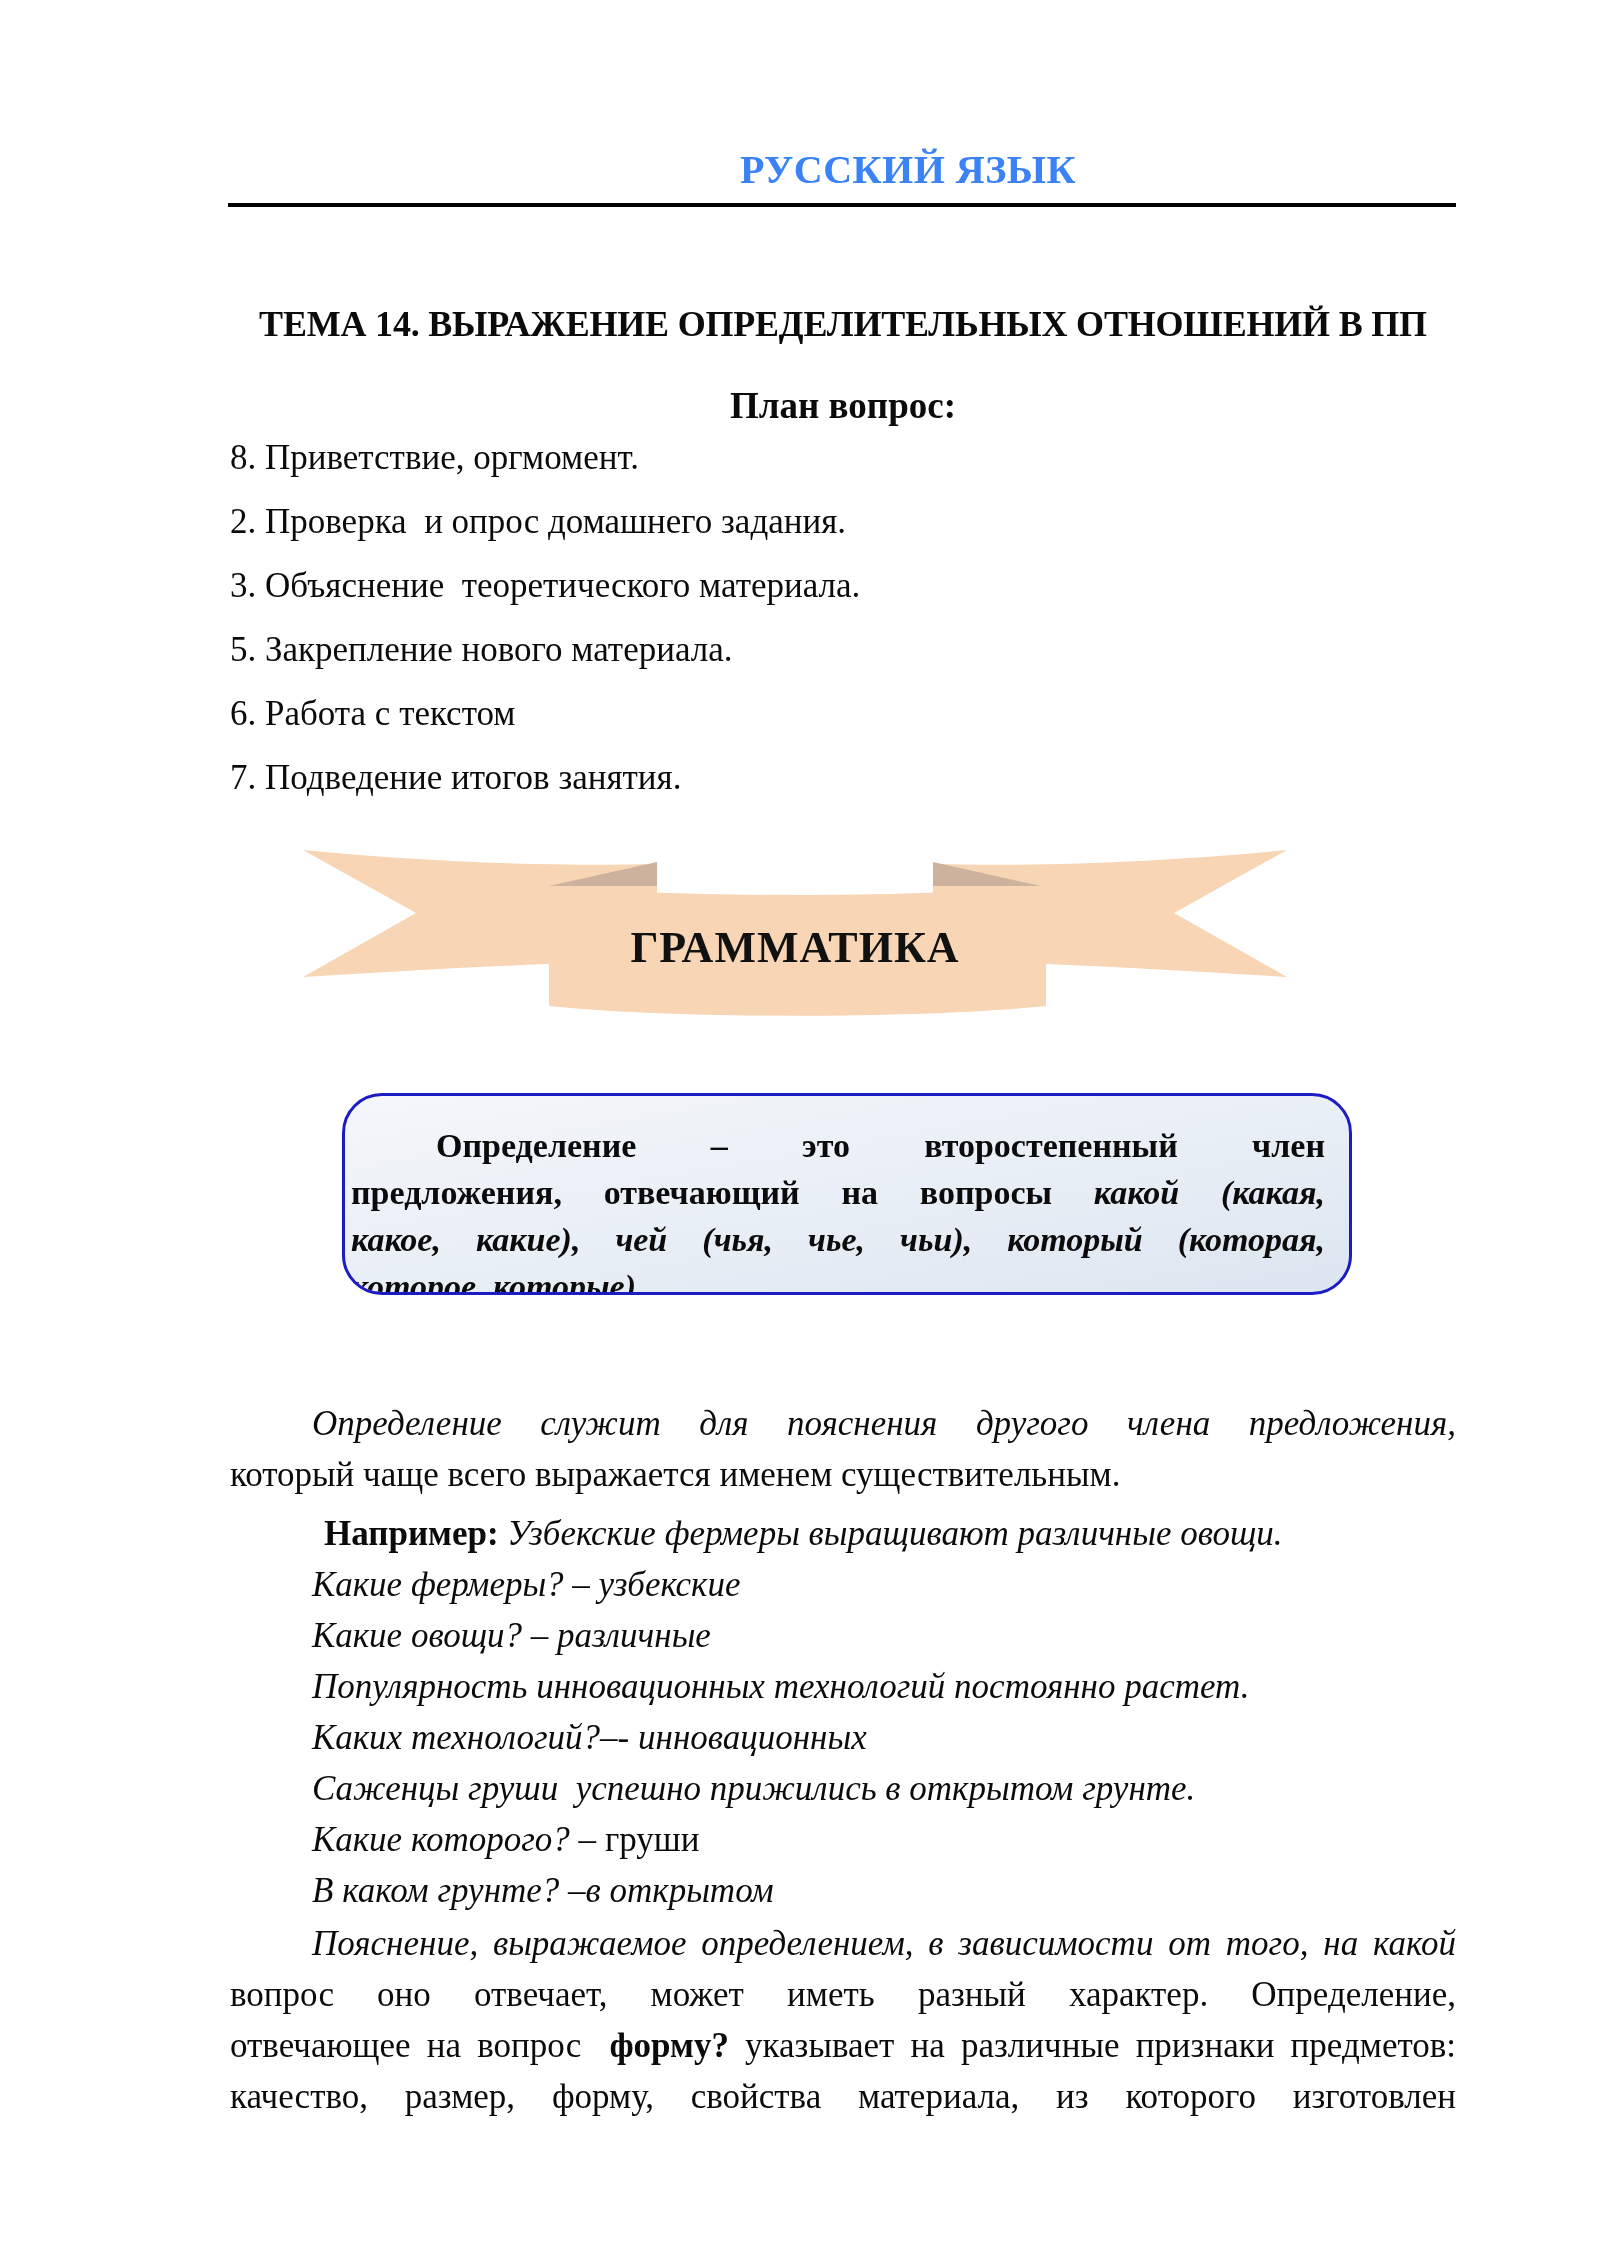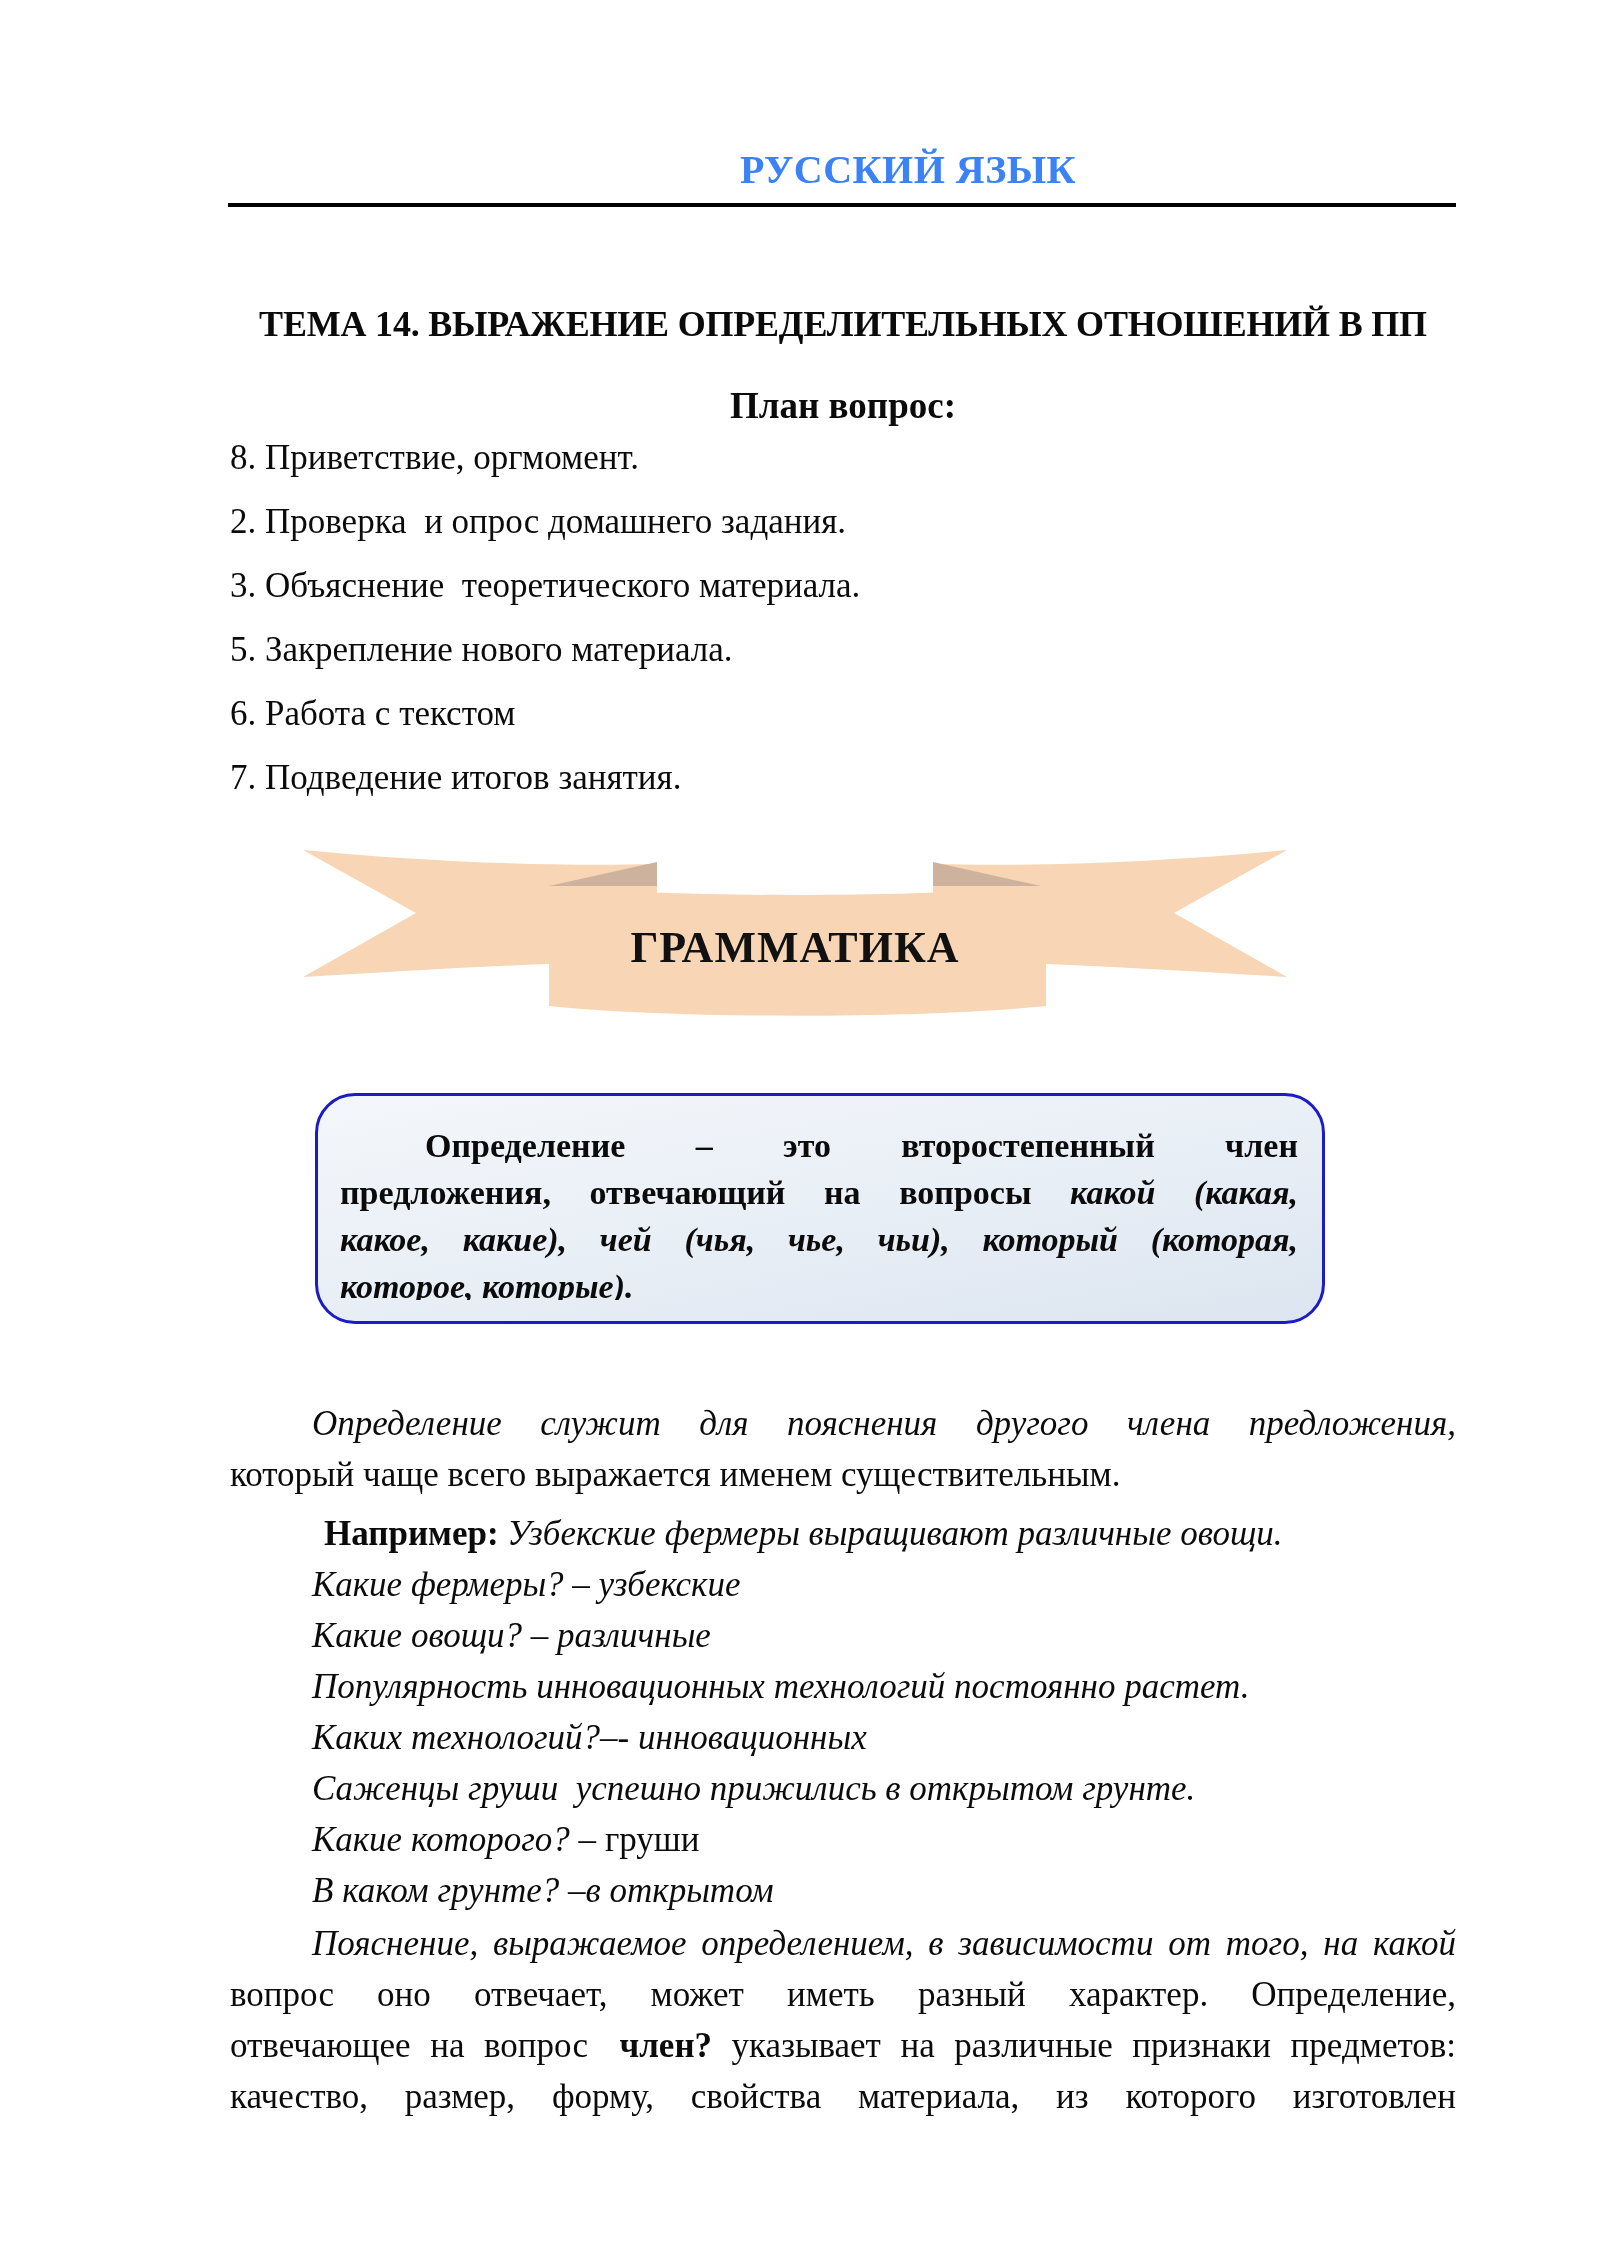--- a/index.html
+++ b/index.html
@@ -24,24 +24,24 @@
     left:230px;top:384px;width:1226px;text-align:center;font-weight:bold;
     font-size:37px;white-space:nowrap;
   }
   .plan-list{left:230px;top:438px;width:1226px;font-size:35px;}
   .plan-item{line-height:40px;margin-bottom:24px;white-space:pre-wrap;}
   
   .ribbon-wrap{left:295px;top:840px;width:1000px;height:190px;}
   .ribbon-label{font-family:"Liberation Serif","DejaVu Serif",serif;font-weight:bold;font-size:44px;letter-spacing:1px;}
   
   .def-box{
-    left:315px;top:1093px;width:1010px;height:231px;box-sizing:border-box;
+    left:342px;top:1093px;width:1010px;height:202px;box-sizing:border-box;
     border:3px solid #1C1CC4;border-radius:40px;overflow:hidden;
     background:linear-gradient(170deg,#F4F7FB 0%,#E9EFF6 50%,#DCE5F0 100%);
-    padding:26px 24px 0 22px;
+    padding:26px 24px 0 6px;
   }
   .def-line{
     font-size:34px;font-weight:bold;line-height:47px;
     text-align:justify;white-space:pre-wrap;
   }
   .j-both{text-align-last:justify;}
   .indent-85{text-indent:85px;}
   .clip-line{height:37px;overflow:hidden;}
   .bi{font-style:italic;margin-top:36px;}
   
@@ -109,15 +109,15 @@
   <div class="ex-line">Популярность инновационных технологий постоянно растет.</div>
   <div class="ex-line">Каких технологий?–- инновационных</div>
   <div class="ex-line">Саженцы груши  успешно прижились в открытом грунте.</div>
   <div class="ex-line"><span>Какие которого? – </span><span class="rom">груши</span></div>
   <div class="ex-line">В каком грунте? –в открытом</div>
 </div>
 
 <div class="abs body-block p2">
   <div class="jline indent-82">Пояснение, выражаемое определением, в зависимости от того, на какой</div>
   <div class="jline">вопрос оно отвечает, может иметь разный характер. Определение,</div>
-  <div class="jline"><span>отвечающее на вопрос </span><span class="b">член?</span><span> указывает на различные признаки предметов:</span></div>
+  <div class="jline"><span>отвечающее на вопрос </span><span class="b">форму?</span><span> указывает на различные признаки предметов:</span></div>
   <div class="jline">качество, размер, форму, свойства материала, из которого изготовлен</div>
 </div>
 
 </body></html>

